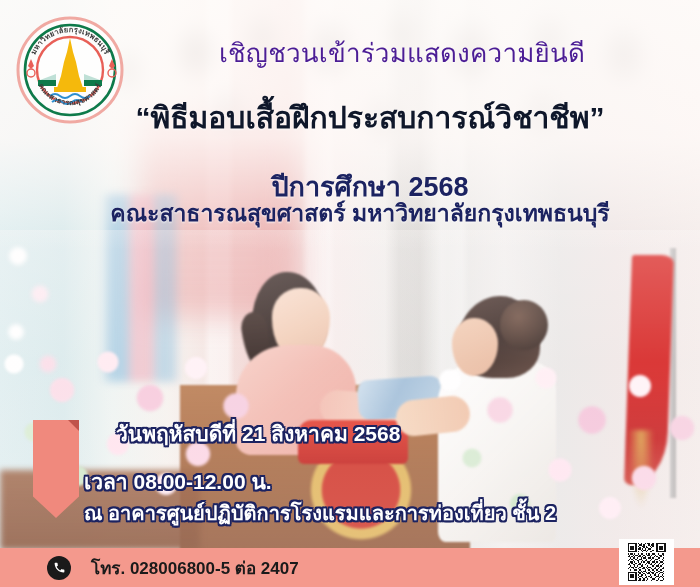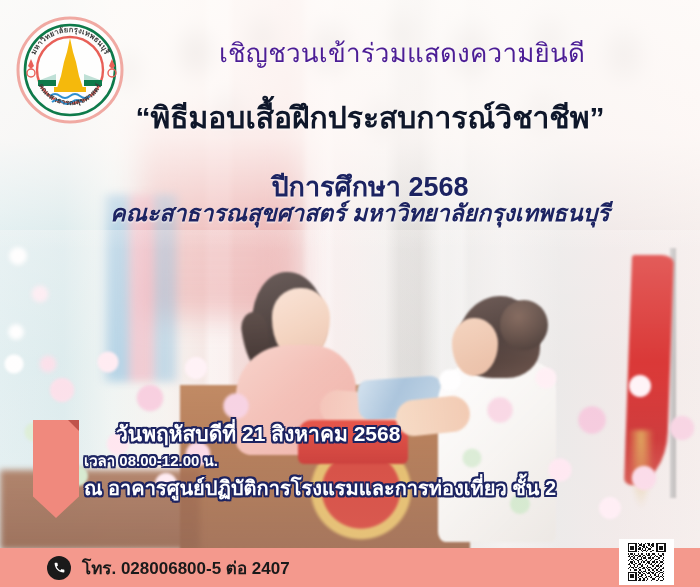--- a/index.html
+++ b/index.html
@@ -261,21 +261,20 @@
     color:#1c2361;
     text-shadow:0 1px 2px rgba(255,255,255,.85);
     margin-top:23px;
   }
   .faculty {
     position:absolute; left:40px; top:200px; width:640px;
     text-align:center;
     font-size:23px; font-weight:bold; line-height:1.2;
     color:#1c2361;
     text-shadow:0 1px 2px rgba(255,255,255,.85);
-    font-style:italic;
   }
 
   
   .pennant {
     position:absolute; left:33px; top:420px; width:46px; height:98px;
   }
   .pennant-body {
     position:absolute; inset:0;
     background:#f0897d;
     clip-path:polygon(0 0, 100% 0, 100% 78%, 50% 100%, 0 78%);
@@ -291,21 +290,21 @@
     color:#ffffff;
     font-weight:bold;
     line-height:1.52;
     text-shadow:
       -1.6px -1.6px 0 #1c2361, 1.6px -1.6px 0 #1c2361,
       -1.6px 1.6px 0 #1c2361, 1.6px 1.6px 0 #1c2361,
       0 -1.8px 0 #1c2361, 0 1.8px 0 #1c2361,
       -1.8px 0 0 #1c2361, 1.8px 0 0 #1c2361;
   }
   .details .d1 { font-size:21px;margin-left:32px; }
-  .details .d2 { font-size:15px; }
+  .details .d2 { font-size:21px;margin-top:16px; }
   .details .d3 { font-size:20px; white-space:nowrap; }
 
   
   .footer {
     position:absolute; left:0; bottom:0; width:700px; height:39px;
     background:#f4998d;
     display:flex; align-items:center;
   }
   .footer-item { display:flex; align-items:center; }
   .f-phone { margin-left:47px; }
@@ -318,21 +317,21 @@
   }
   .icon-circle-solid svg { width:13px; height:13px; fill:#ffffff; }
   .icon-circle-outline {
     width:24px; height:24px; border-radius:50%;
     border:2px solid #1a1a1a;
     display:flex; align-items:center; justify-content:center;
     flex:0 0 auto;
   }
   .icon-circle-outline svg { width:12px; height:12px; fill:#1a1a1a; }
   .footer-text {
-    margin-left:11px;
+    margin-left:20px;
     font-size:17px; font-weight:bold;
     color:#1a1a1a;
     white-space:nowrap;
   }
 
   
   .qr {
     position:absolute; right:26px; bottom:2px;
     width:55px; height:46px;
     background:#ffffff;

